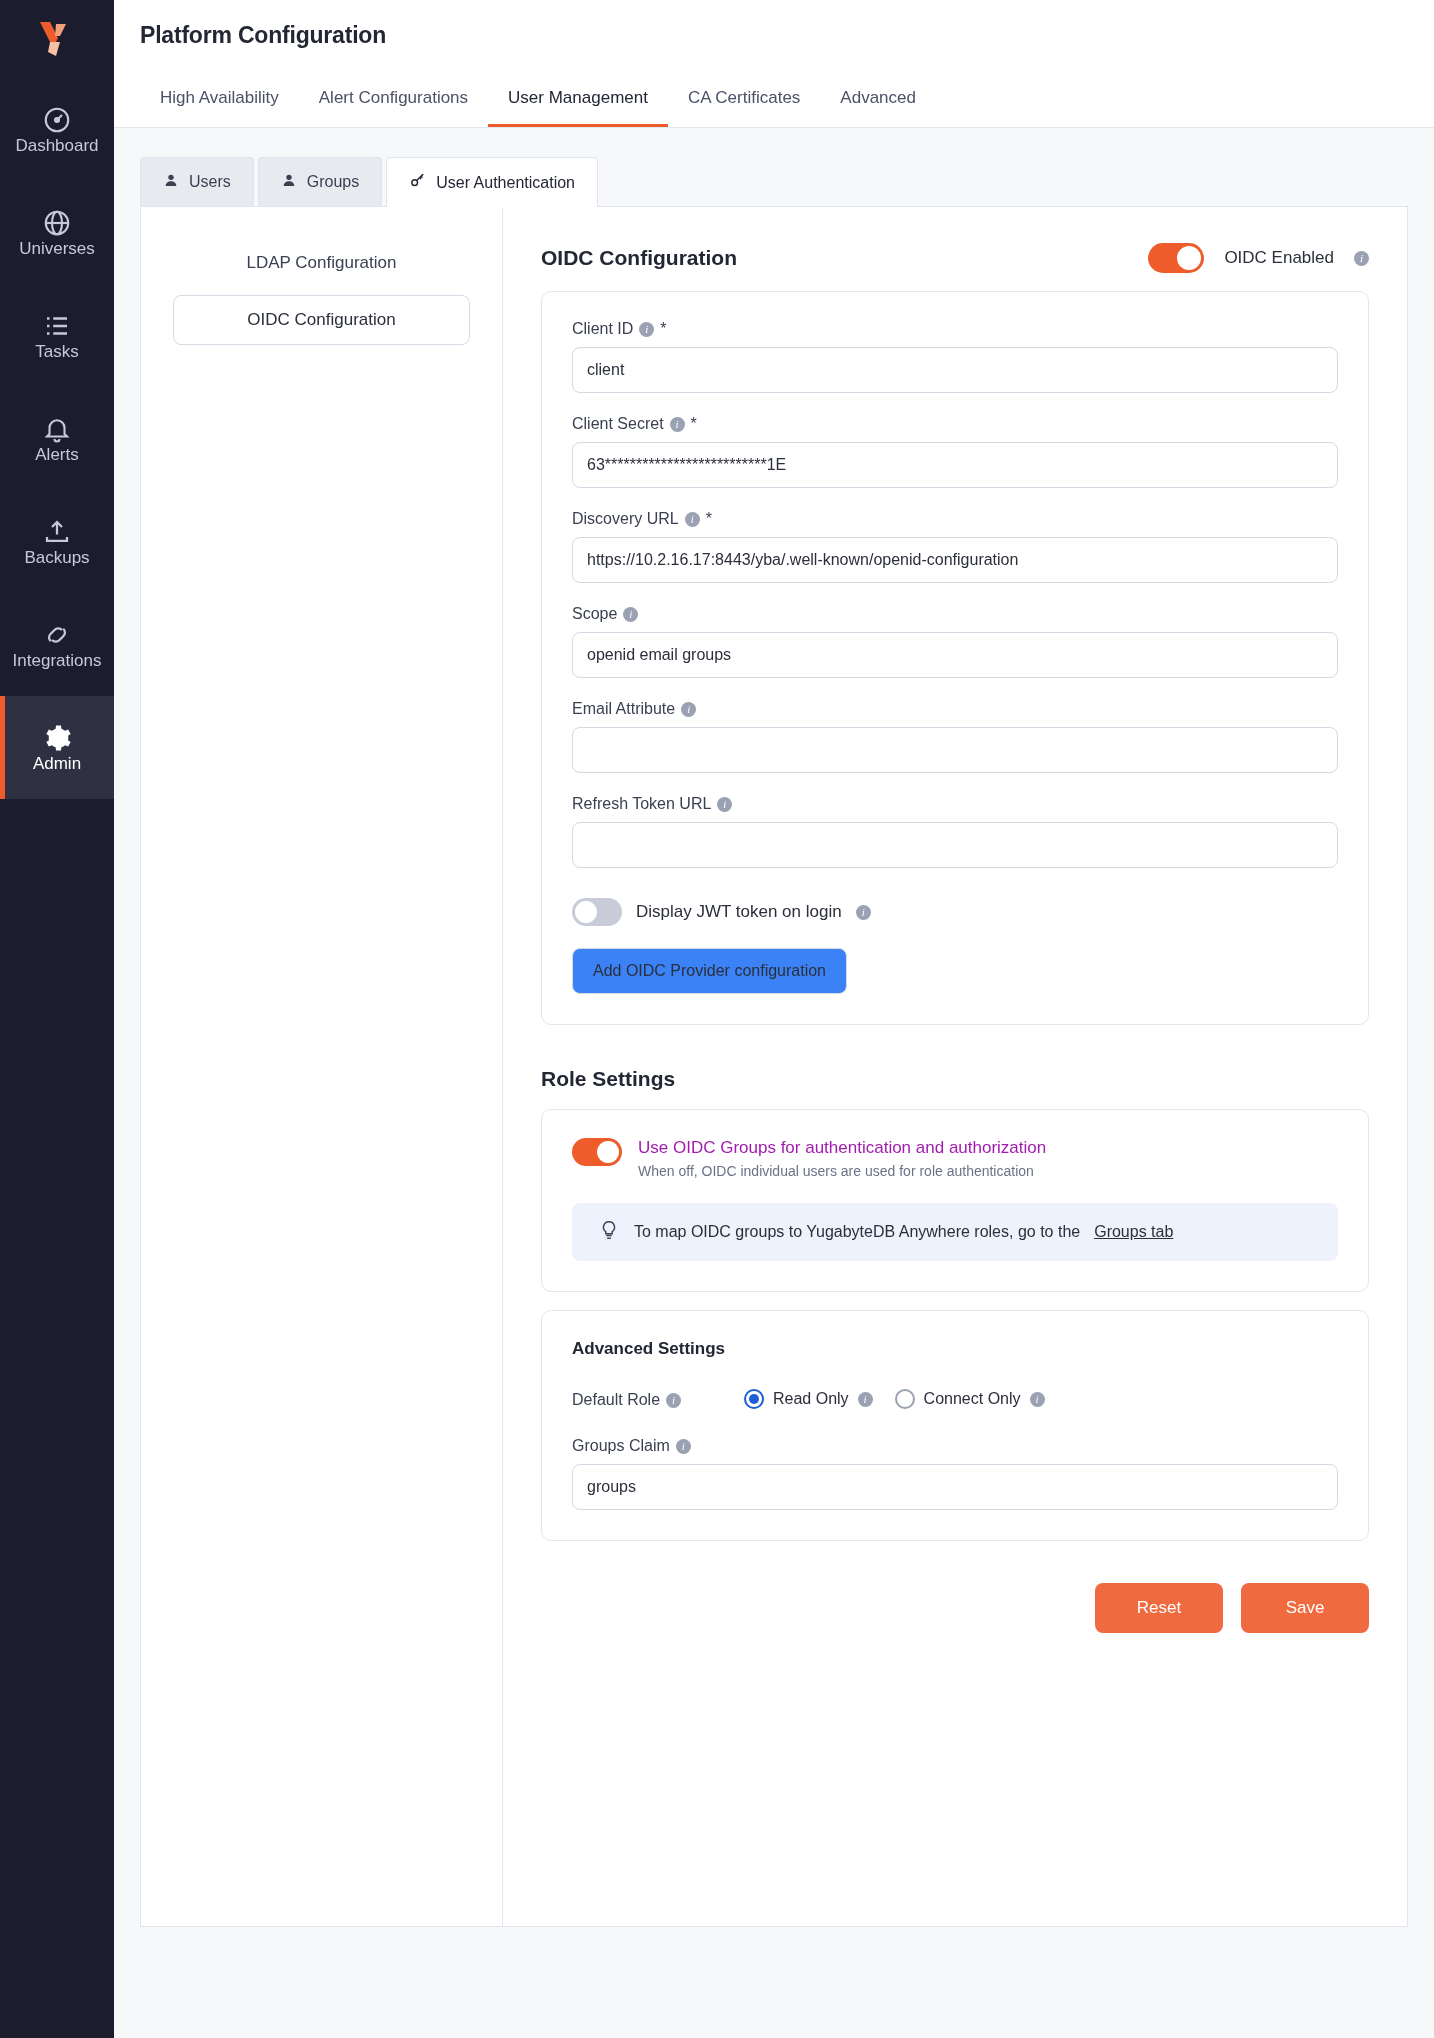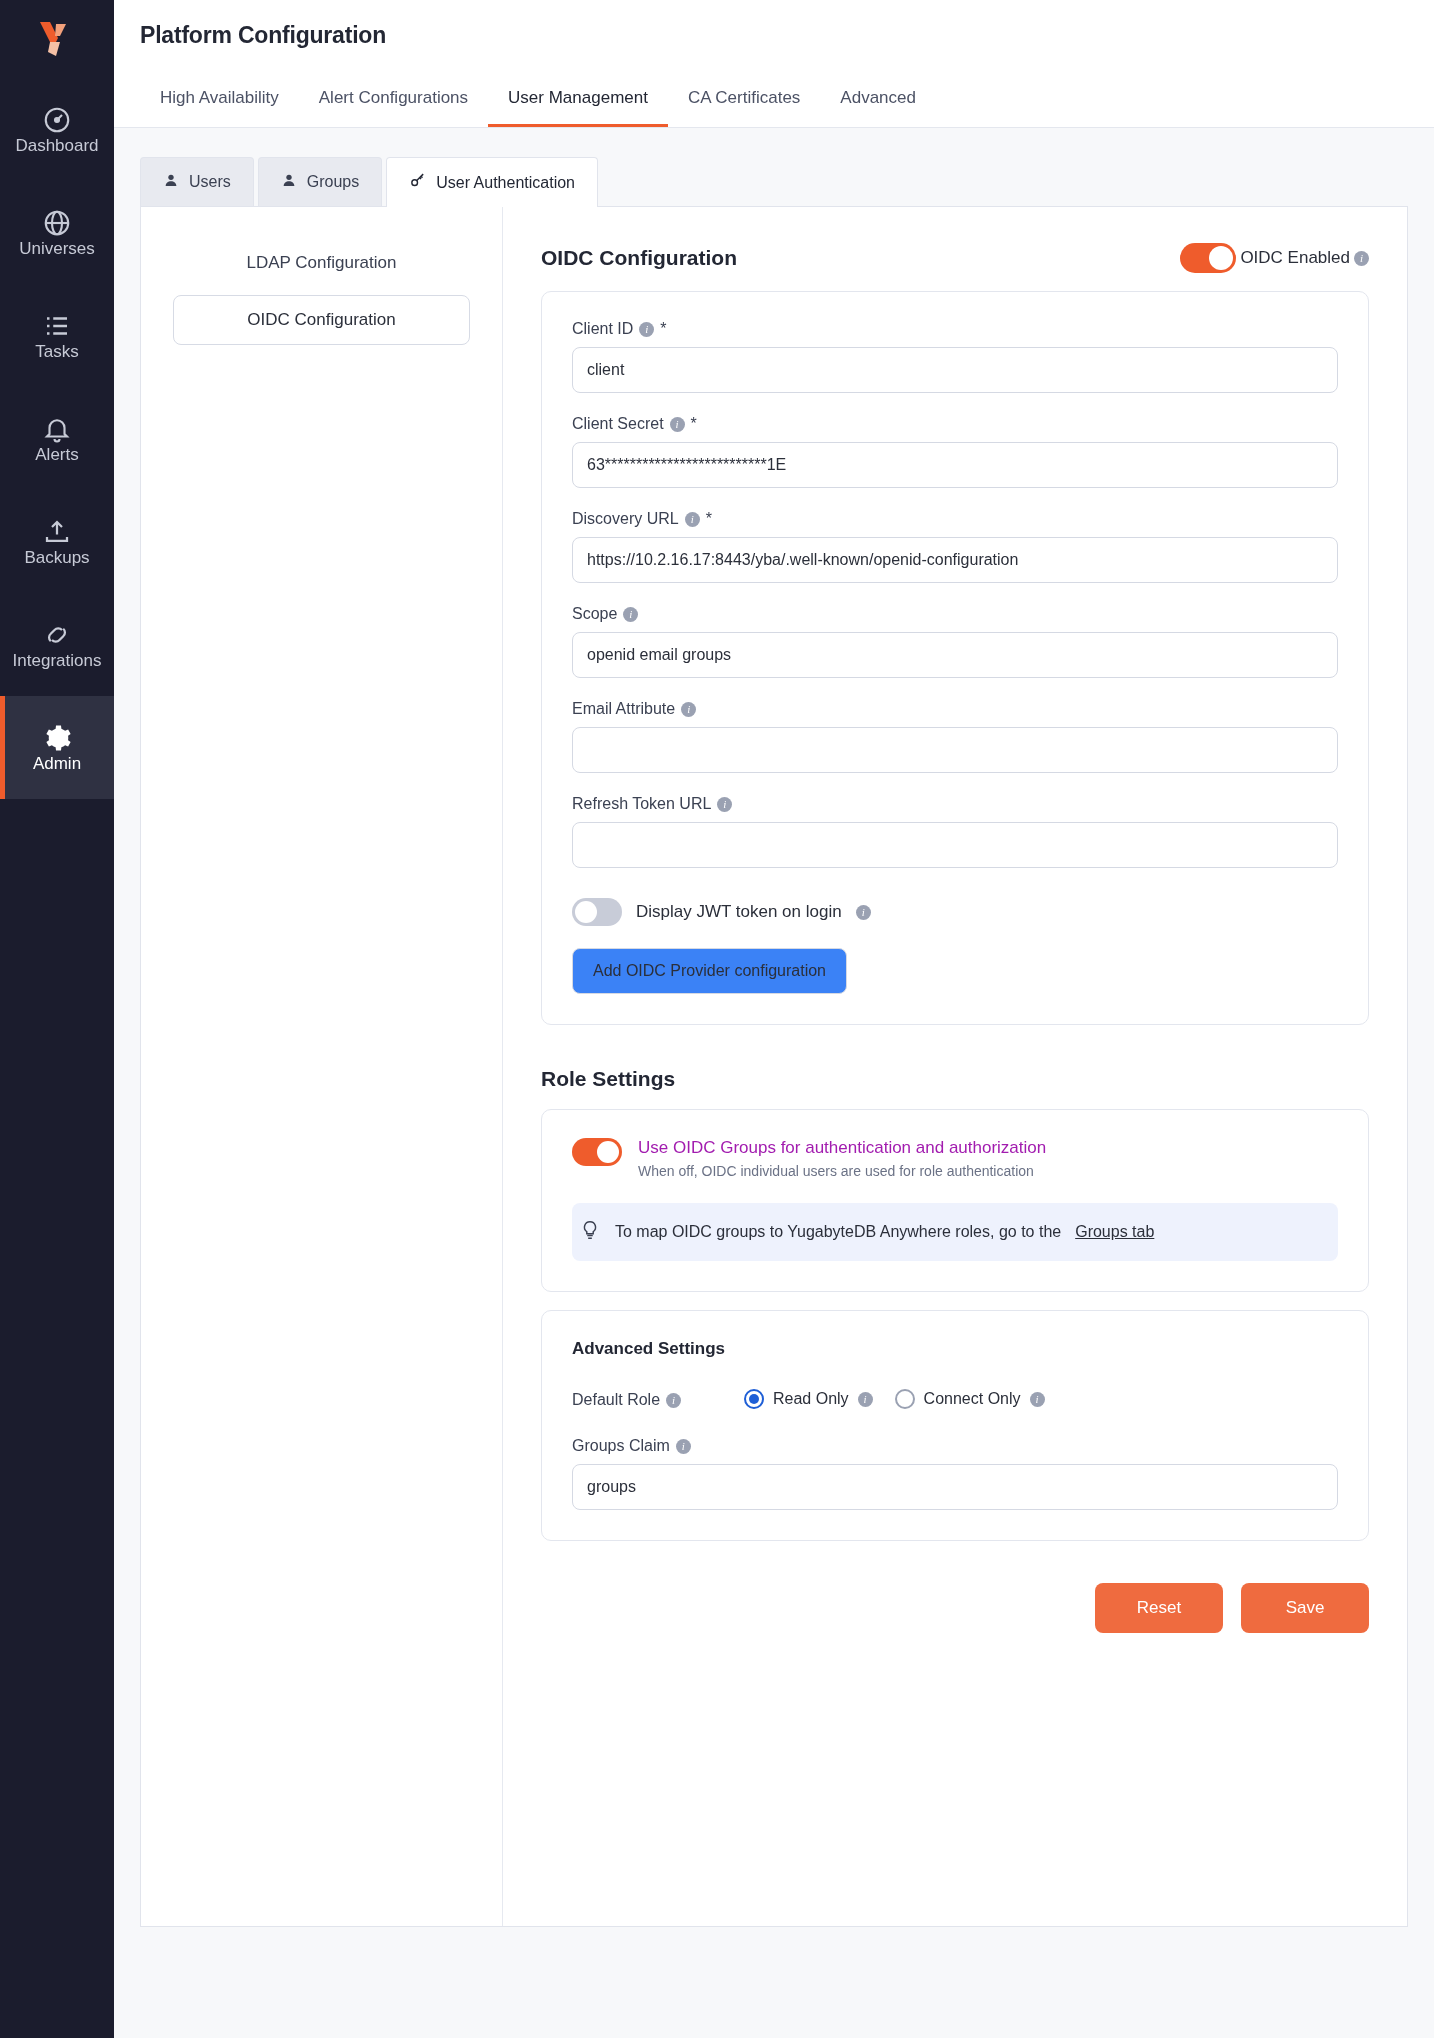--- a/index.html
+++ b/index.html
@@ -169,21 +169,21 @@
   .section-head {
     display: flex;
     align-items: center;
     justify-content: space-between;
   }
   .section-title {
     font-size: 21px;
     font-weight: bold;
     color: #232734;
   }
-  .toggle-row { display: flex; align-items: center; gap: 4px; }
+  .toggle-row { display: flex; align-items: center; gap: 20px; }
   .toggle {
     width: 56px; height: 30px; border-radius: 15px;
     background: #c8ccd8; position: relative; cursor: pointer;
     flex: 0 0 56px;
   }
   .toggle .knob {
     position: absolute; top: 3px; left: 3px;
     width: 24px; height: 24px; border-radius: 50%;
     background: #ffffff;
     transition: left .15s ease;
@@ -263,21 +263,21 @@
     align-items: flex-start;
     gap: 16px;
   }
   .groups-toggle-text .t1 { font-size: 17px; color: #a21caf; }
   .groups-toggle-text .t2 { font-size: 14px; color: #6b7286; margin-top: 5px; }
 
   .tip {
     margin-top: 24px;
     background: #eef2fd;
     border-radius: 8px;
-    padding: 16px 7px;
+    padding: 16px 26px;
     display: flex;
     align-items: center;
     gap: 14px;
     font-size: 16px;
     color: #2b2f3a;
   }
   .tip a { color: #2b2f3a; text-decoration: underline; }
 
   .adv-title { font-size: 17px; font-weight: bold; color: #232734; }
   .adv-row {

